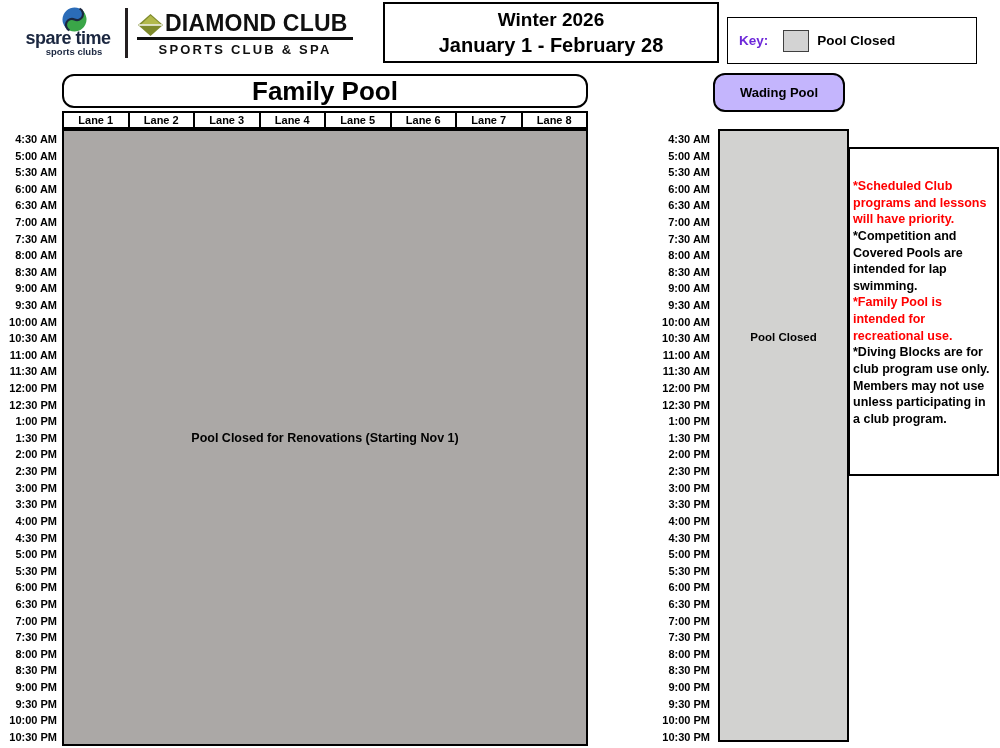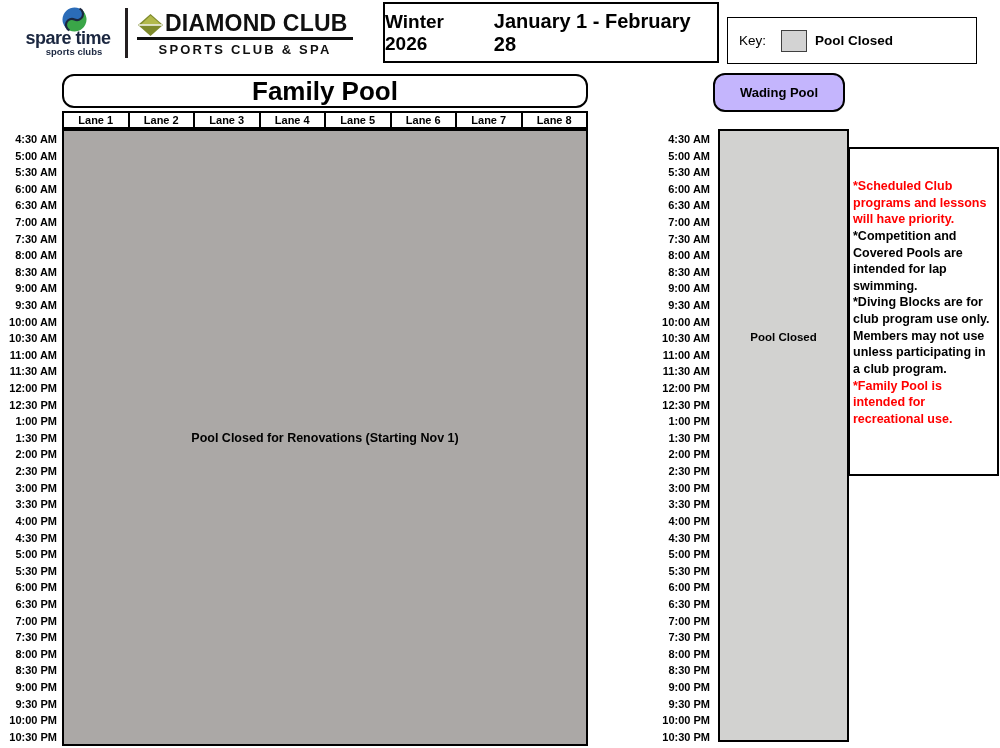--- a/index.html
+++ b/index.html
@@ -17,28 +17,28 @@
   .sparetime-sub { left: 18px; top: 46px; width: 112px; text-align: center;
     font-size: 9.5px; font-weight: bold; color: #1b2740; }
   .logo-divider { left: 125px; top: 8px; width: 2.5px; height: 50px; background: #231f20; }
   .dh-name { left: 165px; top: 10px; width: 190px; font-size: 23px; font-weight: bold;
     color: #101010; letter-spacing: 0.2px; white-space: nowrap; }
   .dh-rule { left: 137px; top: 37px; width: 216px; height: 2.5px; background: #101010; }
   .dh-sub { left: 137px; top: 42px; width: 216px; text-align: center;
     font-size: 13px; font-weight: bold; color: #101010; letter-spacing: 2.2px; white-space: nowrap; }
 
   .title-box { left: 383px; top: 2px; width: 336px; height: 61px; border: 2px solid #000;
-    background: #fff; display: flex; flex-direction: row; align-items: center;
+    background: #fff; display: flex; flex-direction: column; align-items: center;
     justify-content: center; gap: 3px; }
   .title-line1 { font-size: 19px; font-weight: bold; color: #000; }
   .title-line2 { font-size: 20px; font-weight: bold; color: #000; }
 
   .key-box { left: 727px; top: 17px; width: 250px; height: 47px; border: 1.5px solid #000;
     background: #fff; display: flex; align-items: center; padding-left: 11px; }
-  .key-label { font-size: 13.5px; font-weight: normal; color: #000000; }
+  .key-label { font-size: 13.5px; font-weight: bold; color: #6d28d9; }
   .key-swatch { width: 26px; height: 22px; border: 1.5px solid #404040; margin: 0 8px 0 15px; }
   .key-swatch-label { font-size: 13.5px; font-weight: bold; color: #000; }
 
   
   .family-header { left: 62px; top: 74px; width: 526px; height: 34px; border: 2.5px solid #000;
     border-radius: 12px; background: #fff; display: flex; align-items: center;
     justify-content: center; }
   .family-header span { font-size: 26px; font-weight: bold; color: #000; }
   .wading-header { left: 713px; top: 73px; width: 132px; height: 39px; border: 2.5px solid #000;
     border-radius: 12px; background: #c4b5fd; display: flex; align-items: center;
@@ -214,17 +214,17 @@
       <div class="time-label">10:30 PM</div>
     </div>
 
   <div class="abs wading-block" style="background-color: rgb(210, 210, 208);">
     <span class="wading-status">Pool Closed</span>
   </div>
 
   <div class="abs notes-box">
       <p class="note" style="color: rgb(255, 0, 0);">*Scheduled Club programs and lessons will have priority.</p>
       <p class="note" style="color: rgb(0, 0, 0);">*Competition and Covered Pools are intended for lap swimming.</p>
+      <p class="note" style="color: rgb(255, 0, 0);">*Family Pool is intended for recreational use.</p>
       <p class="note" style="color: rgb(0, 0, 0);">*Diving Blocks are for club program use only. Members may not use unless participating in a club program.</p>
-      <p class="note" style="color: rgb(255, 0, 0);">*Family Pool is intended for recreational use.</p>
     </div>
 
 </div>
 
 </body></html>

